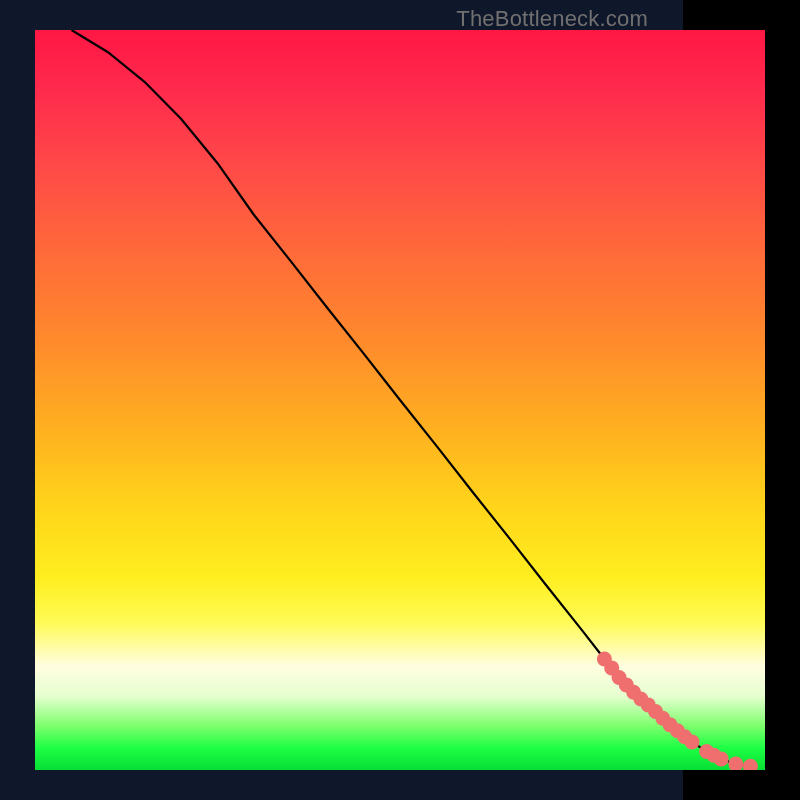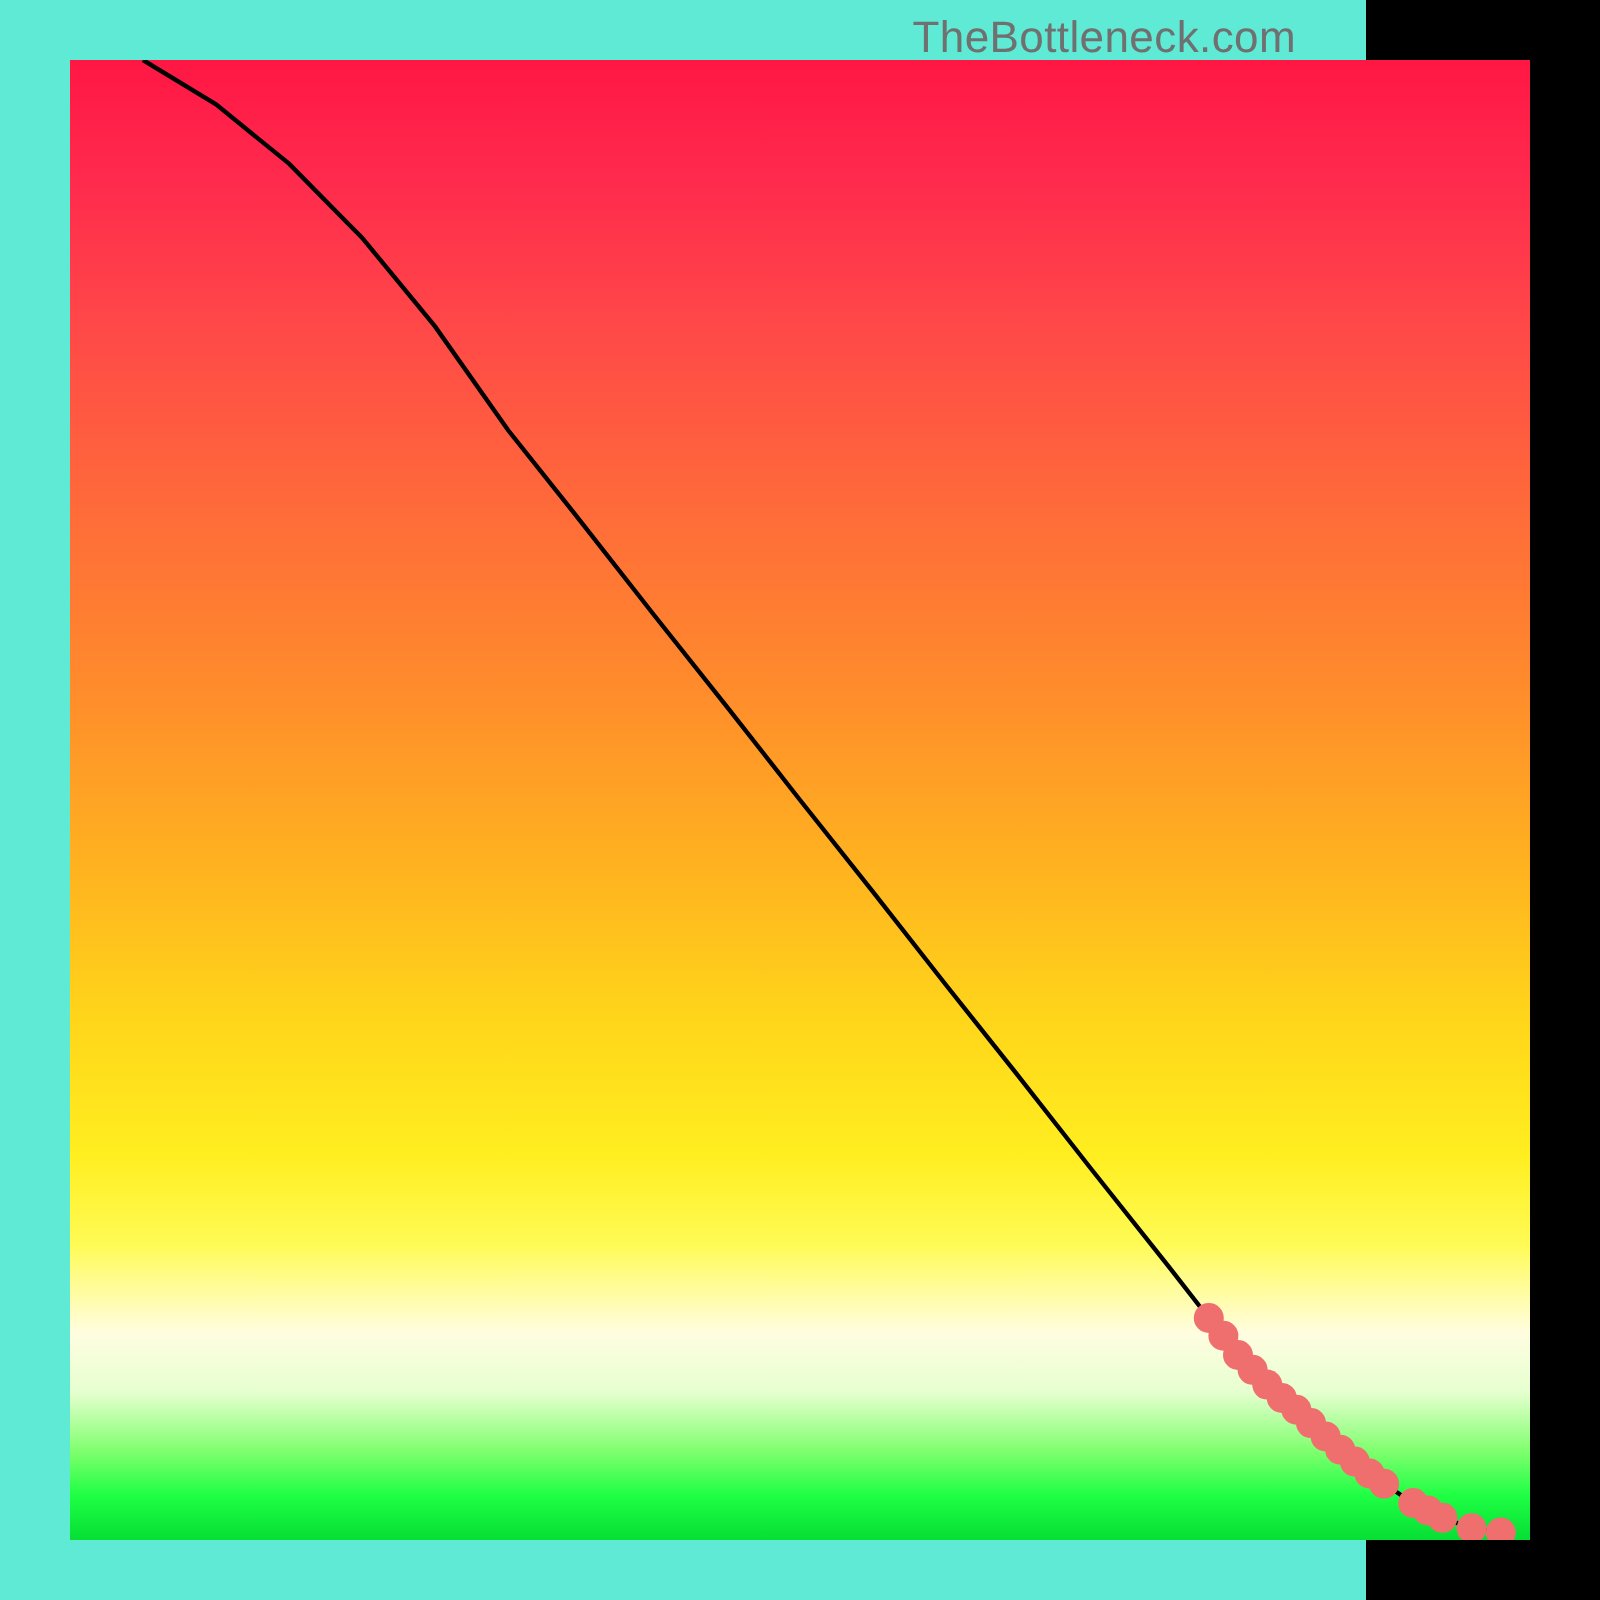--- a/index.html
+++ b/index.html
@@ -8,21 +8,21 @@
     width: 800px;
     height: 800px;
     overflow: hidden;
     background: #000;
     font-family: Arial, Helvetica, sans-serif;
   }
   .frame {
     position: relative;
     width: 683px;
     height: 800px;
-    background: #5eead4;
+    background: #0f172a;
   }
   .plot-area {
     position: absolute;
     left: 35px;
     top: 30px;
     width: 730px;
     height: 740px;
   }
   .gradient-bg {
     position: absolute;

